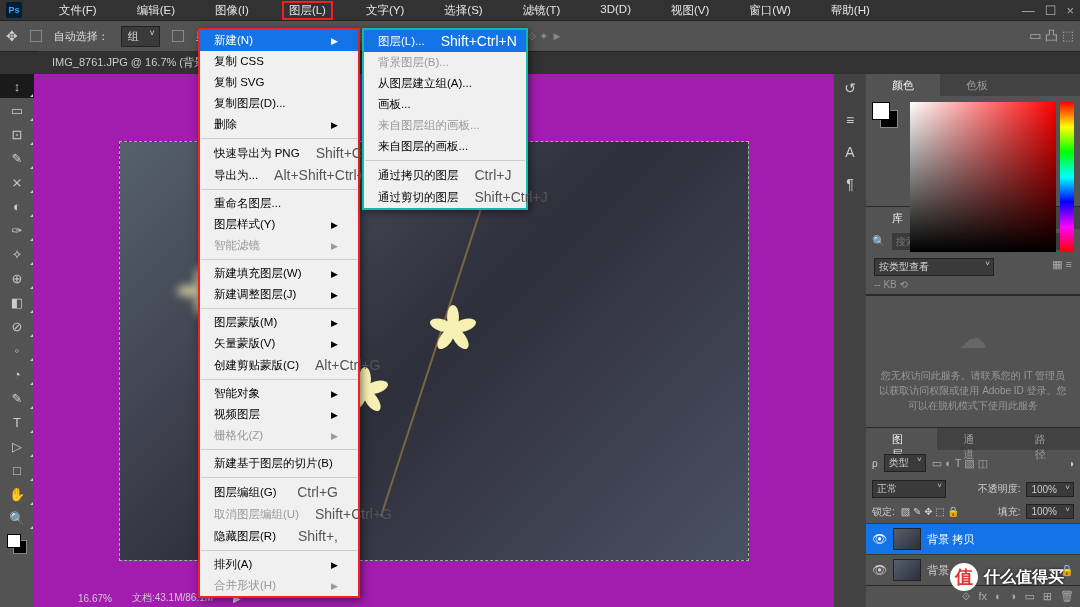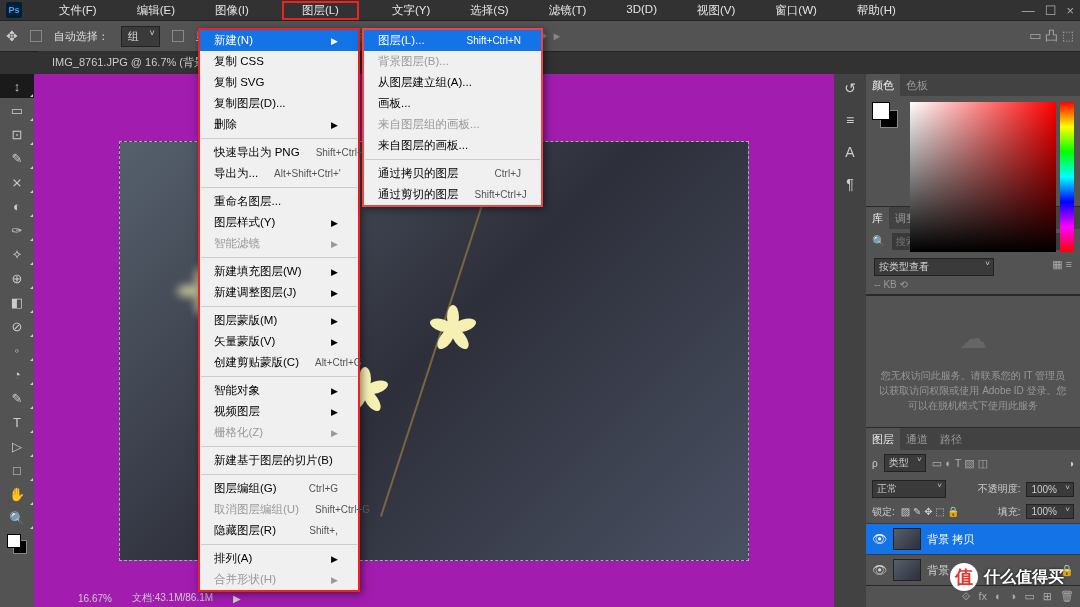--- a/index.html
+++ b/index.html
@@ -2,21 +2,21 @@
 <html><head>
 <meta charset="utf-8">
 <style>
 * { margin: 0; padding: 0; box-sizing: border-box; font-family: "Microsoft YaHei", Arial, sans-serif; }
 body { width: 1080px; height: 607px; background: #323232; color: #d5d5d5; font-size: 11px; overflow: hidden; position: relative; }
 
 .titlebar { height: 20px; background: #323232; display: flex; align-items: center; padding: 0 6px; }
 .ps-logo { width: 16px; height: 16px; background: #001e36; color: #31a8ff; font-size: 9px; font-weight: bold; display: flex; align-items: center; justify-content: center; border-radius: 2px; }
 .menubar { display: flex; gap: 2px; margin-left: 6px; font-size: 11.5px; }
 .menubar span { padding: 2px 7px; cursor: default; color: #e5e5e5; margin-left: 24px; }
-.menubar span.highlight { border: 2px solid #e22; padding: 0 18px; }
+.menubar span.highlight { border: 2px solid #e22; padding: 0 5px; }
 .win-controls { margin-left: auto; display: flex; gap: 10px; color: #aaa; font-size: 13px; }
 
 .optionsbar { height: 32px; background: #535353; display: flex; align-items: center; padding: 0 6px; gap: 12px; font-size: 11px; color: #ddd; border-top: 1px solid #222; border-bottom: 1px solid #222;}
 .optionsbar .icon { color: #ccc; font-size: 14px; }
 .checkbox { width: 12px; height: 12px; border: 1px solid #888; display: inline-block; vertical-align: middle; }
 .dropdown-small { background: #3a3a3a; padding: 2px 20px 2px 6px; border: 1px solid #222; position: relative; }
 .dropdown-small::after { content: "˅"; position: absolute; right: 4px; top: 1px; font-size: 9px; }
 
 .doc-tabs { height: 22px; background: #323232; display: flex; align-items: flex-end; padding-left: 38px; }
 .doc-tab { padding: 4px 14px; background: #323232; color: #ccc; font-size: 11px; border-right: 1px solid #555;}
@@ -38,35 +38,35 @@
 .flower.f2 { left: 52%; top: 39%; }
 .flower.f3 { left: 12%; top: 30%; filter: blur(4px); opacity: 0.7; }
 .petal { width: 12px; height: 24px; background: #f7f0b3; border-radius: 50% 50% 50% 50%; position: absolute; transform-origin: 50% 100%; }
 .stem { position: absolute; width: 2px; height: 350px; background: #7a6540; left: 50%; top: 8%; transform: rotate(18deg); }
 
 .statusbar { position: absolute; bottom: 0; left: 34px; height: 18px; display: flex; align-items: center; gap: 20px; font-size: 10px; color: #ccc; padding: 0 10px;}
 
 
 .dropdown { position: absolute; background: #f0f0f0; color: #000; font-size: 11.5px; box-shadow: 2px 2px 8px rgba(0,0,0,0.5); z-index: 100; border: 1px solid #888;}
 .dropdown.main { left: 198px; top: 28px; width: 162px; border: 2px solid #e22;}
-.dropdown.sub { left: 362px; top: 28px; width: 181px; border: 2px solid #ef4444;}
+.dropdown.sub { left: 362px; top: 28px; width: 166px; border: 2px solid #14b8a6;}
 .dd-item { padding: 3px 20px 3px 14px; display: flex; justify-content: space-between; align-items: center; position: relative; white-space: nowrap; }
 .dd-item.highlighted { background: #1473e6; color: white; }
 .dd-item.disabled { color: #999; }
 .dd-item .arrow { font-size: 9px; }
 .dd-sep { height: 1px; background: #ccc; margin: 3px 1px; }
-.dd-item .shortcut { font-size: 10px; color: #555; margin-left: 16px;}
+.dd-item .shortcut { font-size: 14px; color: #555; margin-left: 16px;}
 .dd-item.highlighted .shortcut { color: #fff; }
 
 
 .right-strip { width: 32px; background: #424242; display: flex; flex-direction: column; gap: 16px; padding-top: 6px; align-items: center;}
 .right-strip .ico { font-size: 14px; color: #ccc; }
 .panels { width: 214px; background: #535353; display: flex; flex-direction: column; }
 .panel-tabs { display: flex; height: 22px; background: #424242; font-size: 11px; }
-.panel-tabs span { padding: 4px 6px; color: #999; }
+.panel-tabs span { padding: 4px 26px; color: #999; }
 .panel-tabs span.active { background: #535353; color: #eee; }
 .color-panel { height: 164px; padding: 6px; position: relative;}
 .color-sw { position: relative; width: 26px; height: 26px; }
 .color-sw .fg { position: absolute; width: 18px; height: 18px; background: #fff; border:1px solid #000; top:0; left:0; z-index:2;}
 .color-sw .bg { position: absolute; width: 18px; height: 18px; background: #000; border:1px solid #888; bottom:0; right:0;}
 .color-picker { position: absolute; left: 44px; top: 6px; right: 24px; height: 150px; background: linear-gradient(to top, black, transparent), linear-gradient(to right, white, red); }
 .hue-strip { position: absolute; right: 6px; top: 6px; width: 14px; height: 150px; background: linear-gradient(red, yellow, lime, cyan, blue, magenta, red); }
 
 .lib-panel { border-top: 1px solid #2a2a2a;}
 .search-row { padding: 4px 6px; display: flex; gap: 6px; align-items: center; }

